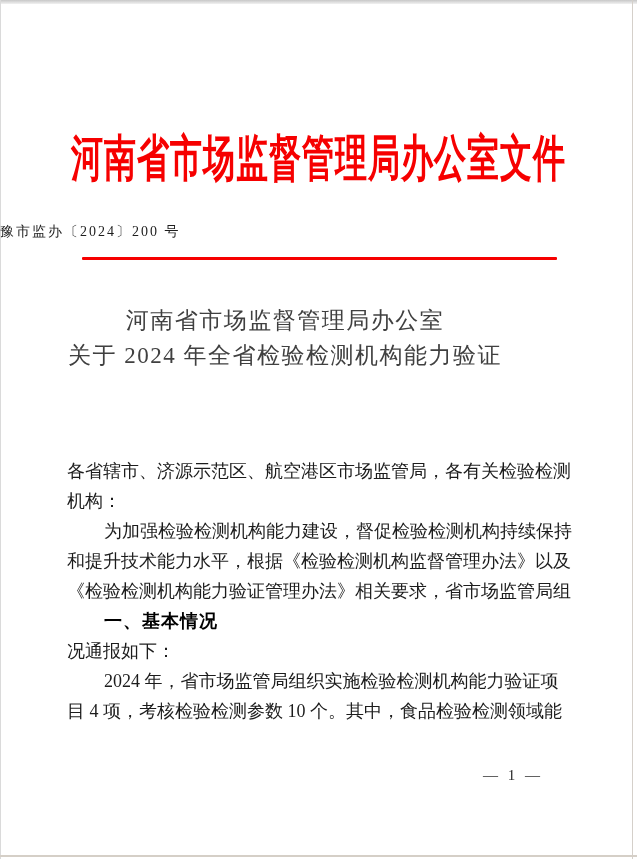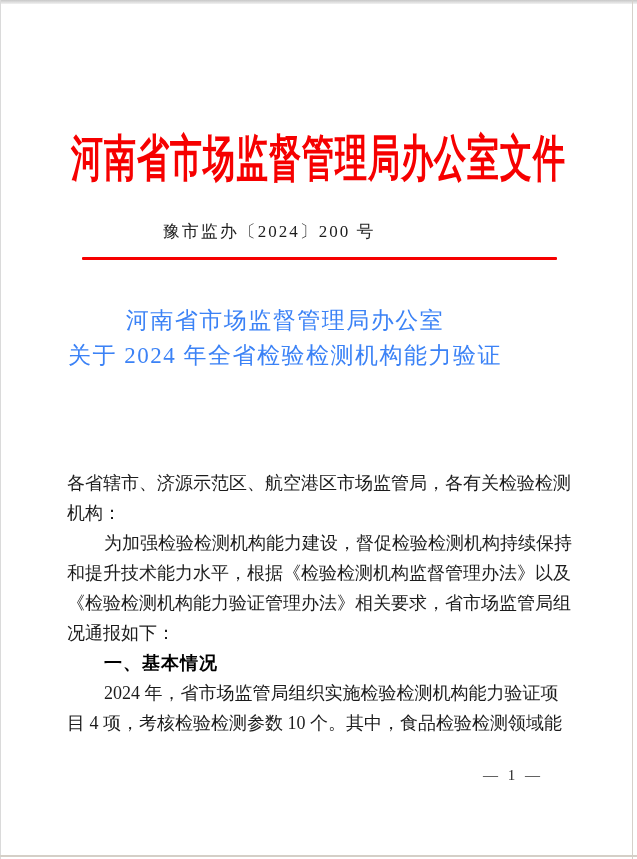--- a/index.html
+++ b/index.html
@@ -43,45 +43,45 @@
     font-weight: bold;
     letter-spacing: 1px;
     color: #f60000;
     transform: scaleY(1.55);
     transform-origin: top center;
     white-space: nowrap;
   }
   .doc-number {
     position: absolute;
     left: 0; top: 222px; width: 538px;
-    text-align: center;
-    font-size: 17px;
+    text-align: left;
+    font-size: 14px;
     line-height: 20px;
     letter-spacing: 2px;
     color: #1d1d1d;
   }
   .red-rule {
     position: absolute;
     left: 82px; top: 257px;
     width: 475px; height: 3px;
     background: #f60000;
     border-radius: 1px;
   }
   .doc-title {
     position: absolute;
     left: 0; top: 303px; width: 570px;
     text-align: center;
     font-size: 23px;
     line-height: 35px;
     letter-spacing: 1.5px;
-    color: #3b82f6;
+    color: #404040;
   }
   .doc-body {
     position: absolute;
-    left: 67px; top: 468px;
+    left: 67px; top: 456px;
     width: 506px;
     font-size: 18px;
     line-height: 30px;
     color: #1c1c1c;
   }
   .body-line {
     white-space: nowrap;
     height: 30px;
   }
   .indent { padding-left: 37px; }
@@ -121,21 +121,21 @@
     <div>河南省市场监督管理局办公室</div>
     <div>关于 2024 年全省检验检测机构能力验证</div>
   </div>
 
   <div class="doc-body">
     <div class="body-line">各省辖市、济源示范区、航空港区市场监管局，各有关检验检测</div>
     <div class="body-line">机构：</div>
     <div class="body-line indent">为加强检验检测机构能力建设，督促检验检测机构持续保持</div>
     <div class="body-line">和提升技术能力水平，根据《检验检测机构监督管理办法》以及</div>
     <div class="body-line">《检验检测机构能力验证管理办法》相关要求，省市场监管局组</div>
+    <div class="body-line indent heading">一、基本情况</div>
     <div class="body-line">况通报如下：</div>
-    <div class="body-line indent heading">一、基本情况</div>
     <div class="body-line indent">2024 年，省市场监管局组织实施检验检测机构能力验证项</div>
     <div class="body-line">目 4 项，考核检验检测参数 10 个。其中，食品检验检测领域能</div>
   </div>
 
   <div class="page-number">— 1 —</div>
 
 </div>
 
 </body></html>

